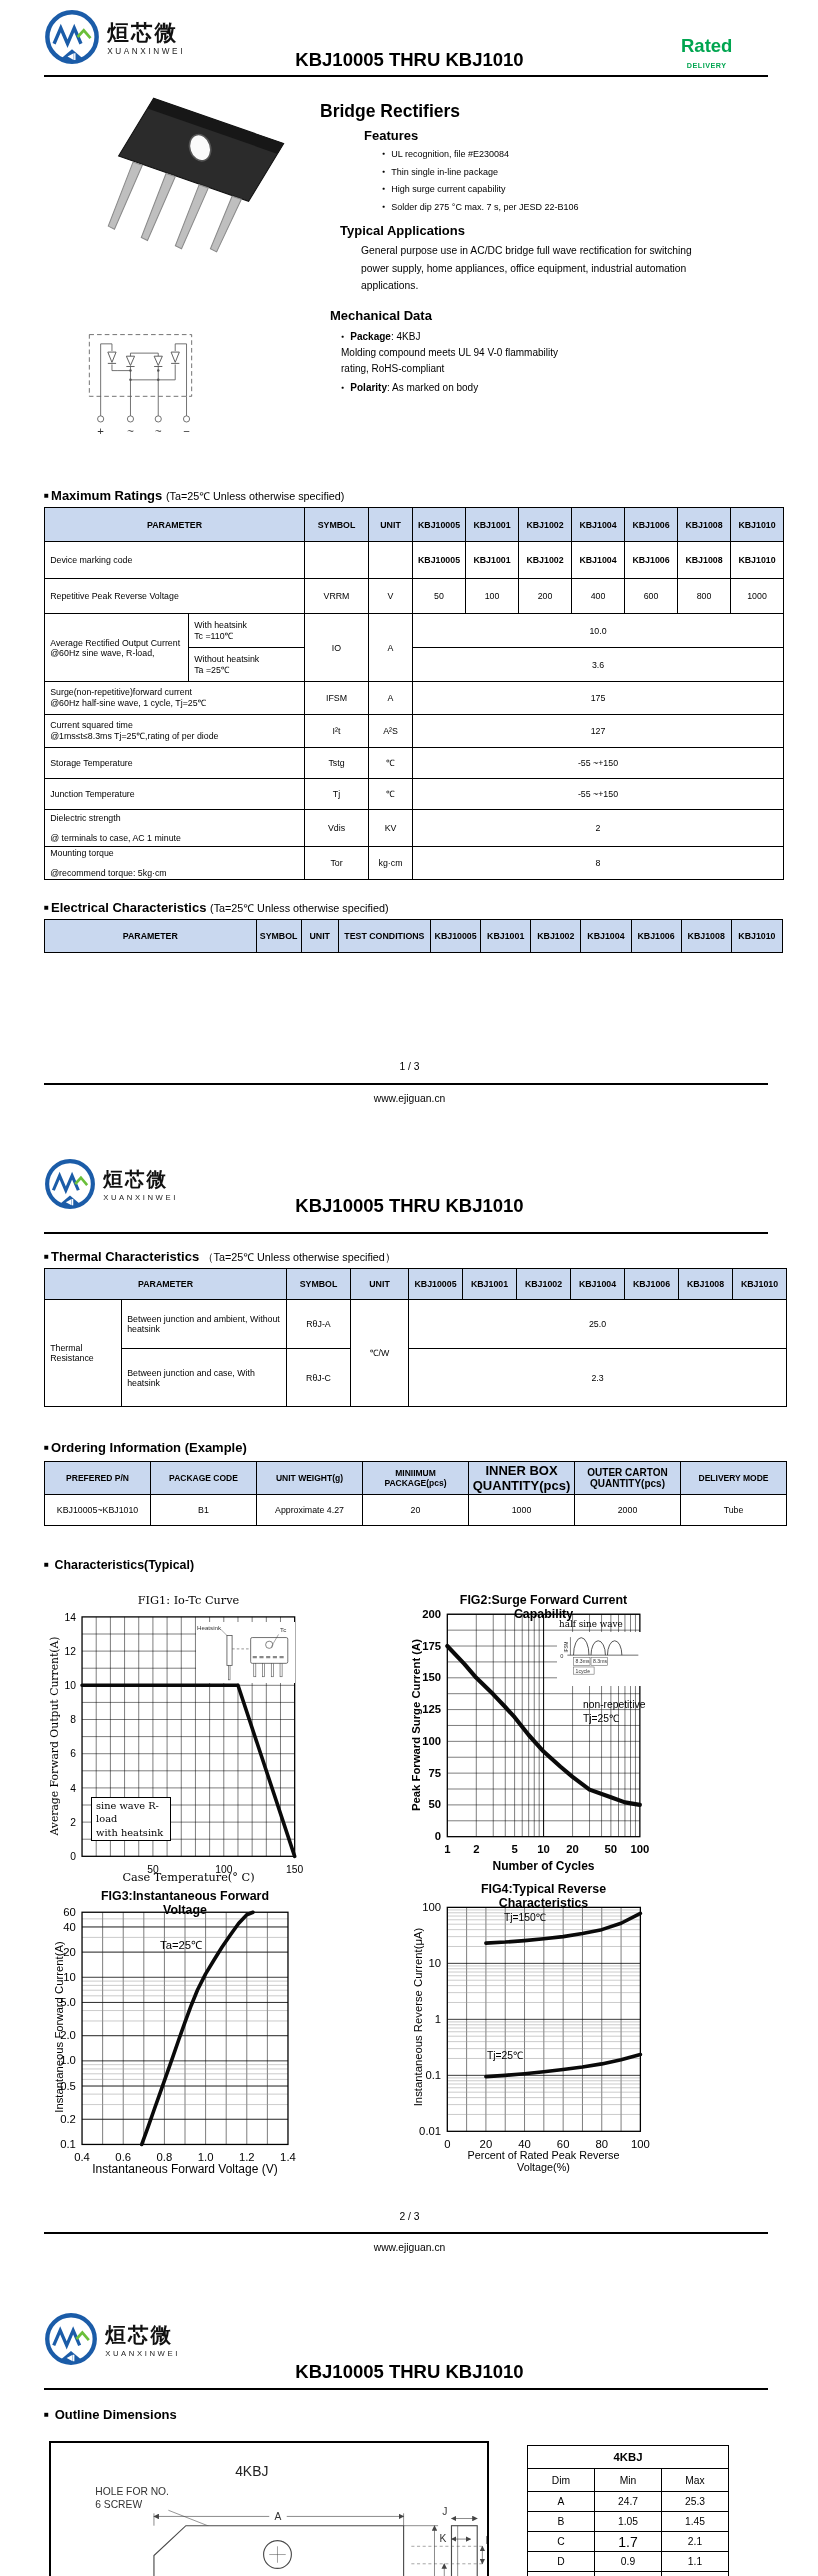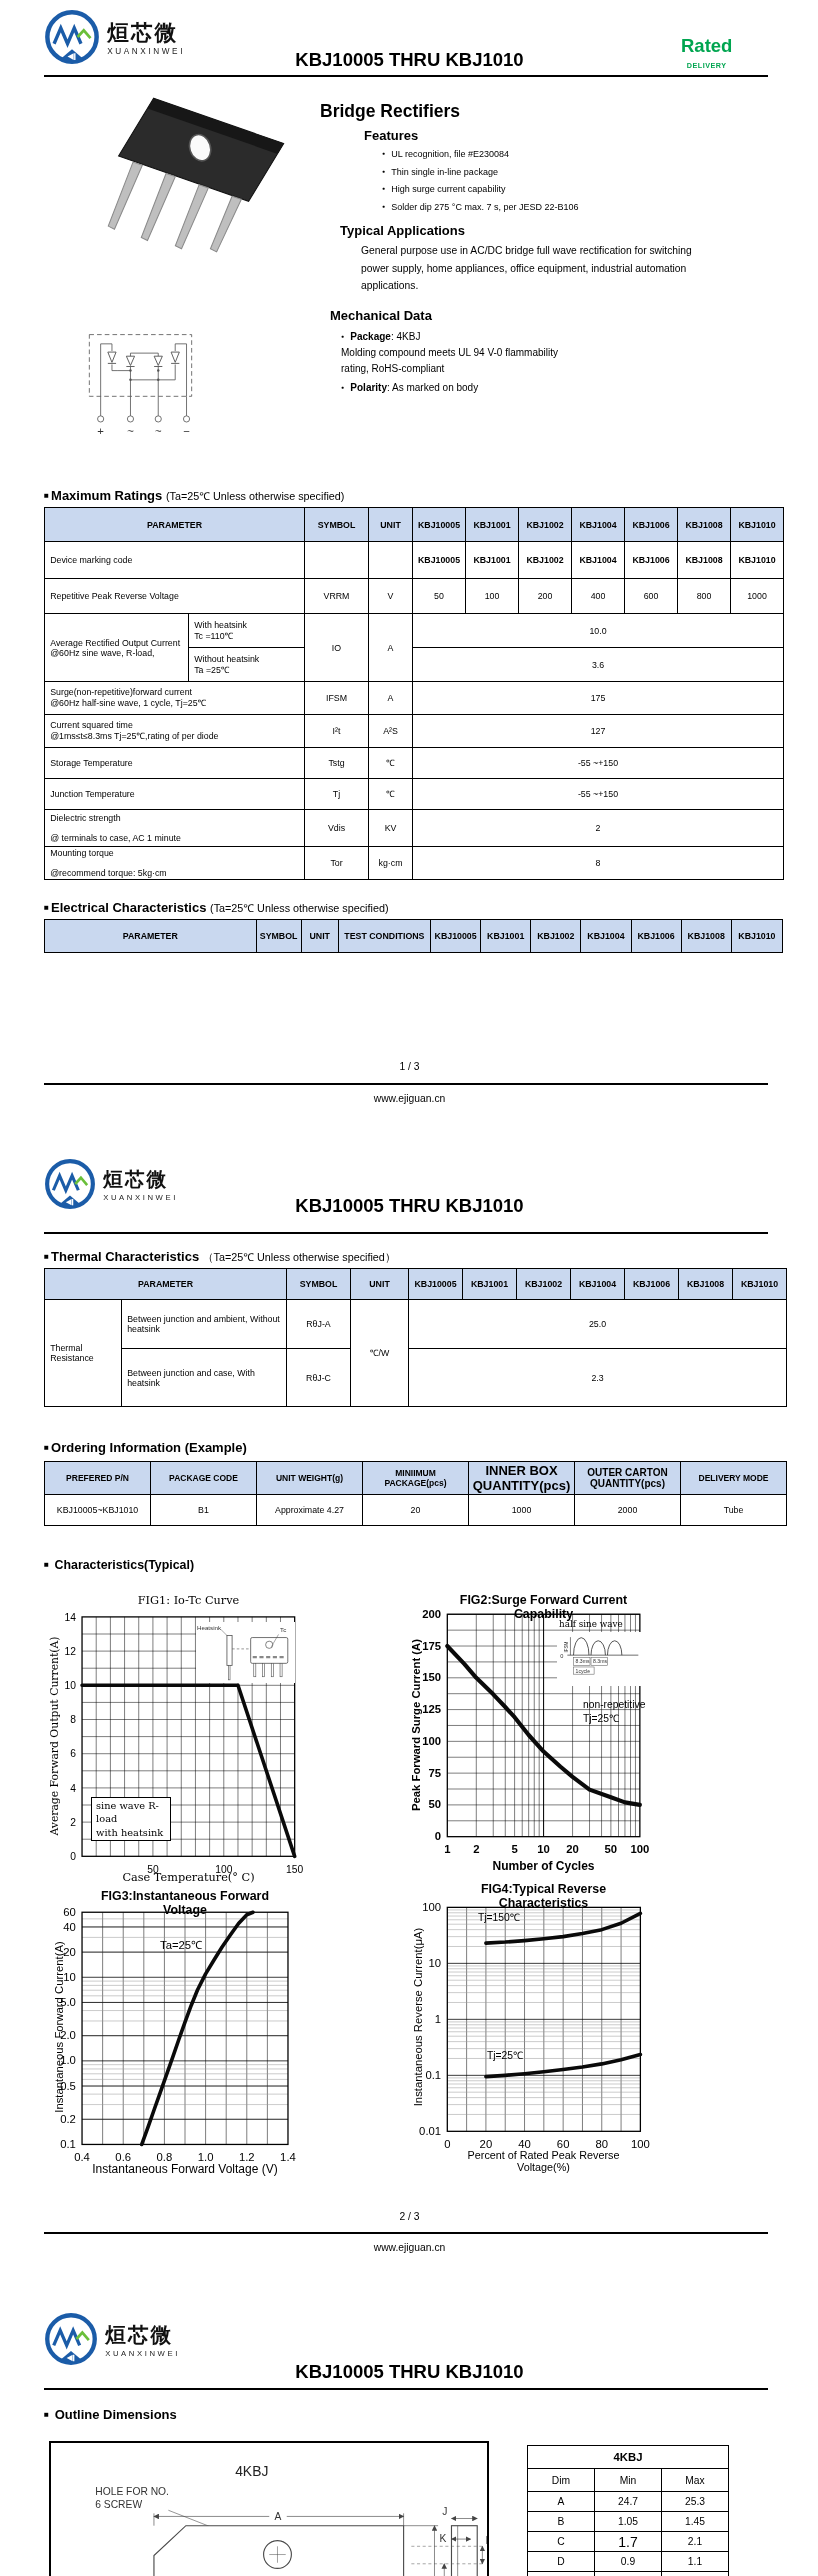--- a/index.html
+++ b/index.html
@@ -695,21 +695,21 @@
       <text x="163" y="522" text-anchor="middle" font-size="22" font-family="&quot;Liberation Sans&quot;,sans-serif" font-weight="400">20</text>
       <text x="238" y="522" text-anchor="middle" font-size="22" font-family="&quot;Liberation Sans&quot;,sans-serif" font-weight="400">40</text>
       <text x="313" y="522" text-anchor="middle" font-size="22" font-family="&quot;Liberation Sans&quot;,sans-serif" font-weight="400">60</text>
       <text x="388" y="522" text-anchor="middle" font-size="22" font-family="&quot;Liberation Sans&quot;,sans-serif" font-weight="400">80</text>
       <text x="463" y="522" text-anchor="middle" font-size="22" font-family="&quot;Liberation Sans&quot;,sans-serif" font-weight="400">100</text>
       <polyline points="163,124.41209783308676 200.5,122.40202746386285 238,119.53875537780738 275.5,115.97256954595889 313,111.8630635492367 350.5,105.9516677716548 388,98.27597594308406 425.5,85.88463637971563 463,66.73471195741024" fill="none" stroke="#0a0a0a" stroke-width="7" stroke-linejoin="round" stroke-linecap="round"></polyline>
       <polyline points="163,383.6725579248378 200.5,381.25 238,378.05451417673345 275.5,374.24019367157257 313,369.9613453460397 350.5,365.02242149872745 388,359.0519518861682 425.5,350.93554589637984 463,340.89636997794867" fill="none" stroke="#0a0a0a" stroke-width="7" stroke-linejoin="round" stroke-linecap="round"></polyline>
     </svg>
   <div class="rot ylab-sans" style="left:15.5px; top:138px;">Instantaneous Reverse Current(μA)</div>
   <div class="xlab sans" style="left:45px; top:270px; width:193px; font-size:10.8px;">Percent of Rated Peak Reverse Voltage(%)</div>
-  <div class="ann-plain" style="left:76px; top:32px;">Tj=150℃</div>
+  <div class="ann-plain" style="left:102px; top:32px;">Tj=150℃</div>
   <div class="ann-plain" style="left:85px; top:170px;">Tj=25℃</div>
 </div>
 
 <div class="abs pgnum" style="top:2211px;">2 / 3</div>
 <div class="abs hrule thin" style="top:2232px;"></div>
 <div class="abs site" style="top:2242px;">www.ejiguan.cn</div>
 
 <div class="abs logo" style="left:44px; top:2312px;">
   <svg width="54" height="54" viewBox="0 0 100 100">
     <circle cx="50" cy="50" r="44" fill="#fff" stroke="#1b5ca8" stroke-width="8"></circle>

